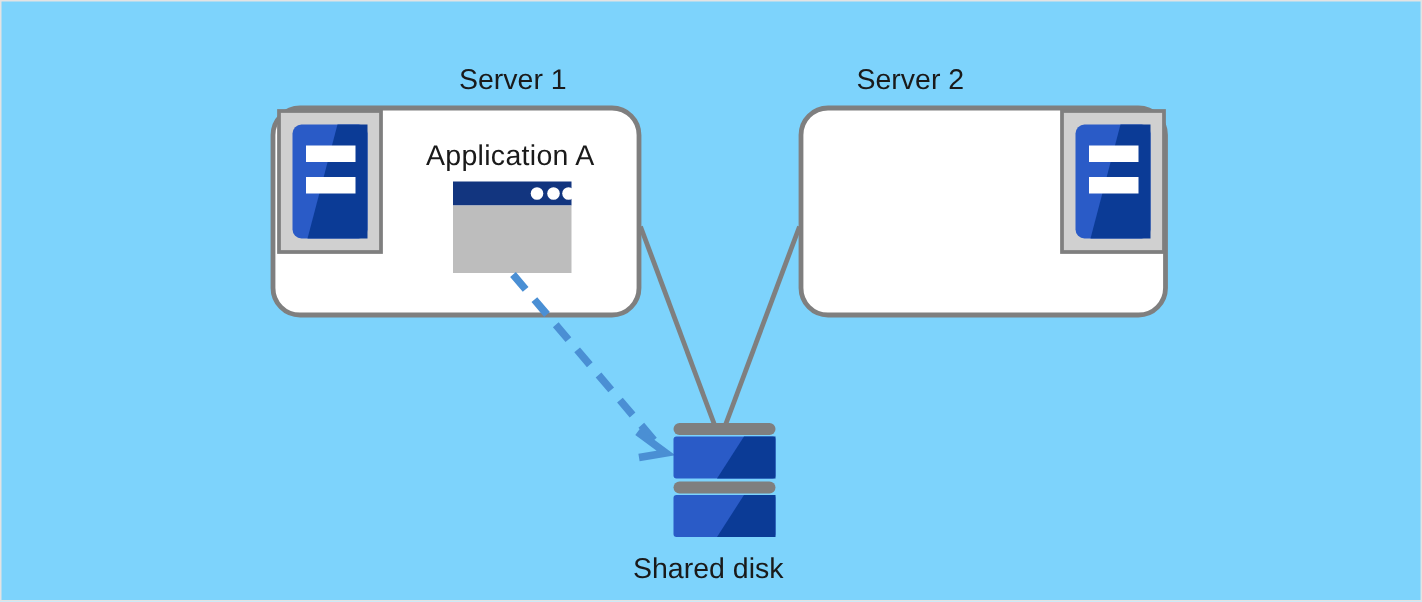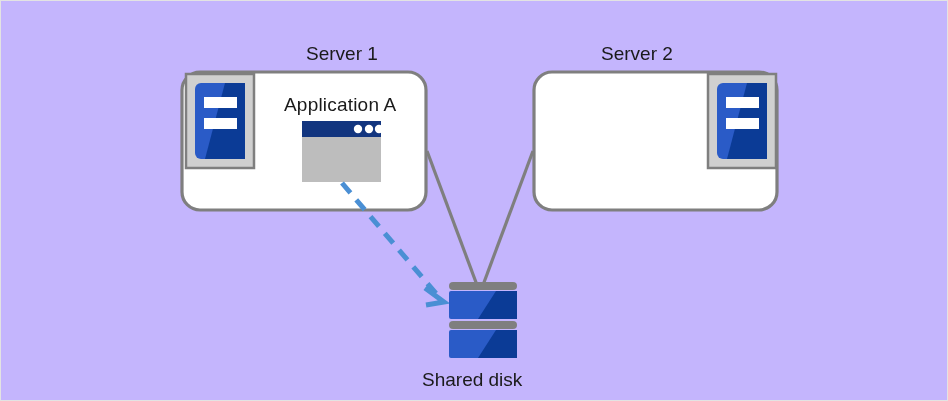--- a/index.html
+++ b/index.html
@@ -7,42 +7,42 @@
     padding: 0;
     background: #ffffff;
   }
   body {
     font-family: "Liberation Sans", sans-serif;
   }
   #canvas {
     position: relative;
     width: 948px;
     height: 401px;
-    background: #c4b5fd;
+    background: #7dd3fc;
     border: 1px solid #e3e3e3;
     box-sizing: border-box;
     overflow: hidden;
   }
   .svg-layer {
     position: absolute;
     left: 0;
     top: 0;
     width: 948px;
     height: 401px;
   }
   .label {
     position: absolute;
     color: #1a1a1a;
     font-size: 19px;
     line-height: 1;
     white-space: pre;
     font-family: "Liberation Sans", sans-serif;
   }
   #server1-title { left: 305px; top: 43px; }
-  #server2-title { left: 600px; top: 43px; text-align: center; }
+  #server2-title { left: 570px; top: 43px; text-align: center; }
   #app-title     { left: 283px; top: 94px; letter-spacing: 0.2px; }
   #disk-title    { left: 421px; top: 369px; }
 </style>
 </head>
 <body>
 
 <div id="canvas">
 
   <svg class="svg-layer" viewBox="0 0 948 401">
 

